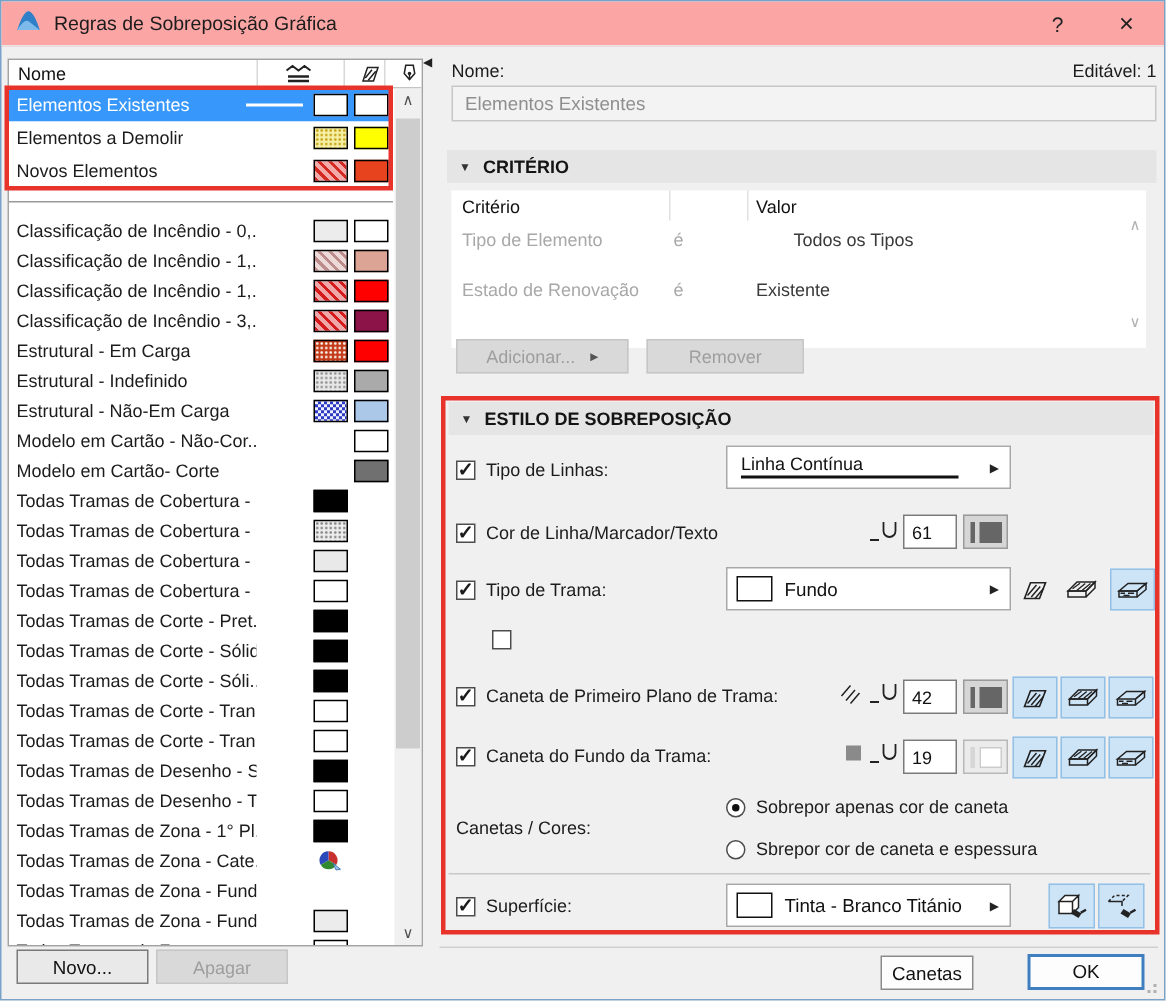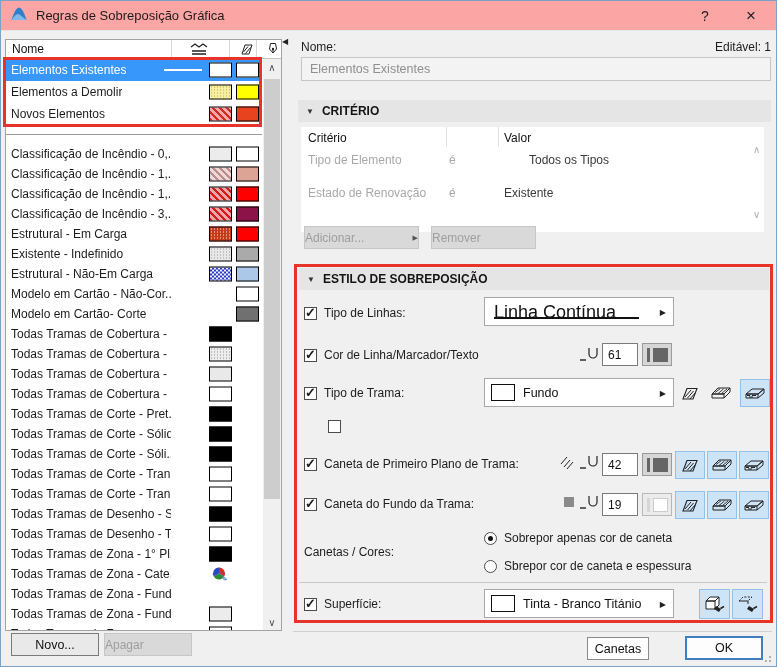--- a/index.html
+++ b/index.html
@@ -53,34 +53,34 @@
   .secbar .sectitle{font-weight:bold;font-size:12px;color:#141414;}
   
   #crit-table{position:absolute;left:300px;top:126px;width:463px;height:105px;background:#fff;}
   .crit-h{position:absolute;top:4px;font-size:12px;color:#111;}
   .crit-vline{position:absolute;top:0;height:20px;width:1px;background:#e0e0e0;}
   .crit-cell{position:absolute;white-space:nowrap;}
   .crit-gray{color:#a8a8a8;}
   .crit-val{color:#3a3a3a;}
   .crit-scroll{position:absolute;font-size:10px;color:#b0b0b0;}
   .dis-btn{position:absolute;height:23px;background:#d9d9d9;border:1px solid #c6c6c6;
-    color:#9e9e9e;display:flex;align-items:center;justify-content:space-between;font-size:12px;}
+    color:#9e9e9e;display:flex;align-items:center;justify-content:center;font-size:12px;}
   
   .chkrow{position:absolute;display:flex;align-items:center;gap:7px;height:16px;}
   .checkbox{width:13px;height:13px;background:#fff;border:1px solid #4c4c4c;position:relative;flex:none;}
   .checkbox.on::after{content:"✓";position:absolute;top:-3px;left:0px;font-size:13px;
     font-weight:bold;color:#1a1a1a;}
   .radio{width:13px;height:13px;border:1px solid #4c4c4c;border-radius:50%;background:#fff;
     position:relative;flex:none;}
   .radio.on::after{content:"";position:absolute;left:3px;top:3px;width:5px;height:5px;
     border-radius:50%;background:#111;}
   .dropdown{position:absolute;left:483px;width:190px;height:29px;background:#fff;
     border:1px solid #a8a8a8;}
   .dd-arrow{position:absolute;right:7px;top:50%;transform:translateY(-50%);font-size:8px;color:#222;}
-  .dd-text{position:absolute;left:9px;top:4px;font-size:18px;color:#111;white-space:nowrap;}
+  .dd-text{position:absolute;left:9px;top:4px;font-size:12px;color:#111;white-space:nowrap;}
   .dd-line{position:absolute;left:9px;right:34px;top:19px;height:2px;background:#111;}
   .dd-sw{position:absolute;left:6px;top:5px;width:24px;height:17px;background:#fff;border:1px solid #111;}
   .dd-text2{position:absolute;left:38px;top:50%;transform:translateY(-50%);font-size:12.5px;color:#111;white-space:nowrap;}
   .numinput{position:absolute;width:36px;height:23px;border:1px solid #7a7a7a;background:#fff;
     font-family:"Liberation Sans",sans-serif;font-size:12px;padding:0 0 0 5px;color:#111;}
   .pensw{position:absolute;width:30px;height:23px;background:#d6d6d6;border:1px solid #9a9a9a;}
   .pensw .bar{position:absolute;left:4px;top:4px;width:3px;height:14px;background:#666;}
   .pensw .sq{position:absolute;left:10px;top:4px;width:15px;height:14px;background:#666;}
   .pensw.light{background:#ebebeb;border-color:#b8b8b8;}
   .pensw.light .bar{background:#d6d6d6;}
@@ -176,21 +176,21 @@
           <span class="lbl">Classificação de Incêndio - 3,...</span>
           <span class="fsw" style="background: repeating-linear-gradient(45deg, rgb(212, 26, 26) 0px, rgb(212, 26, 26) 2px, rgb(240, 166, 166) 2px, rgb(240, 166, 166) 5px);"></span>
           <span class="psw" style="background: rgb(140, 19, 72);"></span>
         </div>
         <div class="lrow" style="top: 184px; height: 20px;">
           <span class="lbl">Estrutural - Em Carga</span>
           <span class="fsw" style="background-color: rgb(197, 58, 24); background-image: radial-gradient(rgb(244, 236, 228) 0.8px, rgba(0, 0, 0, 0) 0.9px); background-size: 3px 3px;"></span>
           <span class="psw" style="background: rgb(254, 0, 0);"></span>
         </div>
         <div class="lrow" style="top: 204px; height: 20px;">
-          <span class="lbl">Existente - Indefinido</span>
+          <span class="lbl">Estrutural - Indefinido</span>
           <span class="fsw" style="background-color: rgb(232, 232, 232); background-image: radial-gradient(rgb(153, 153, 153) 0.8px, rgba(0, 0, 0, 0) 0.9px); background-size: 3px 3px;"></span>
           <span class="psw" style="background: rgb(170, 170, 170);"></span>
         </div>
         <div class="lrow" style="top: 224px; height: 20px;">
           <span class="lbl">Estrutural - Não-Em Carga</span>
           <span class="fsw" style="background-color: rgb(238, 242, 251); background-image: repeating-conic-gradient(rgb(45, 57, 198) 0%, rgb(45, 57, 198) 25%, rgb(238, 242, 251) 0%, rgb(238, 242, 251) 50%); background-size: 4px 4px;"></span>
           <span class="psw" style="background: rgb(171, 200, 232);"></span>
         </div>
         <div class="lrow" style="top: 244px; height: 20px;">
           <span class="lbl">Modelo em Cartão - Não-Cor...</span>

